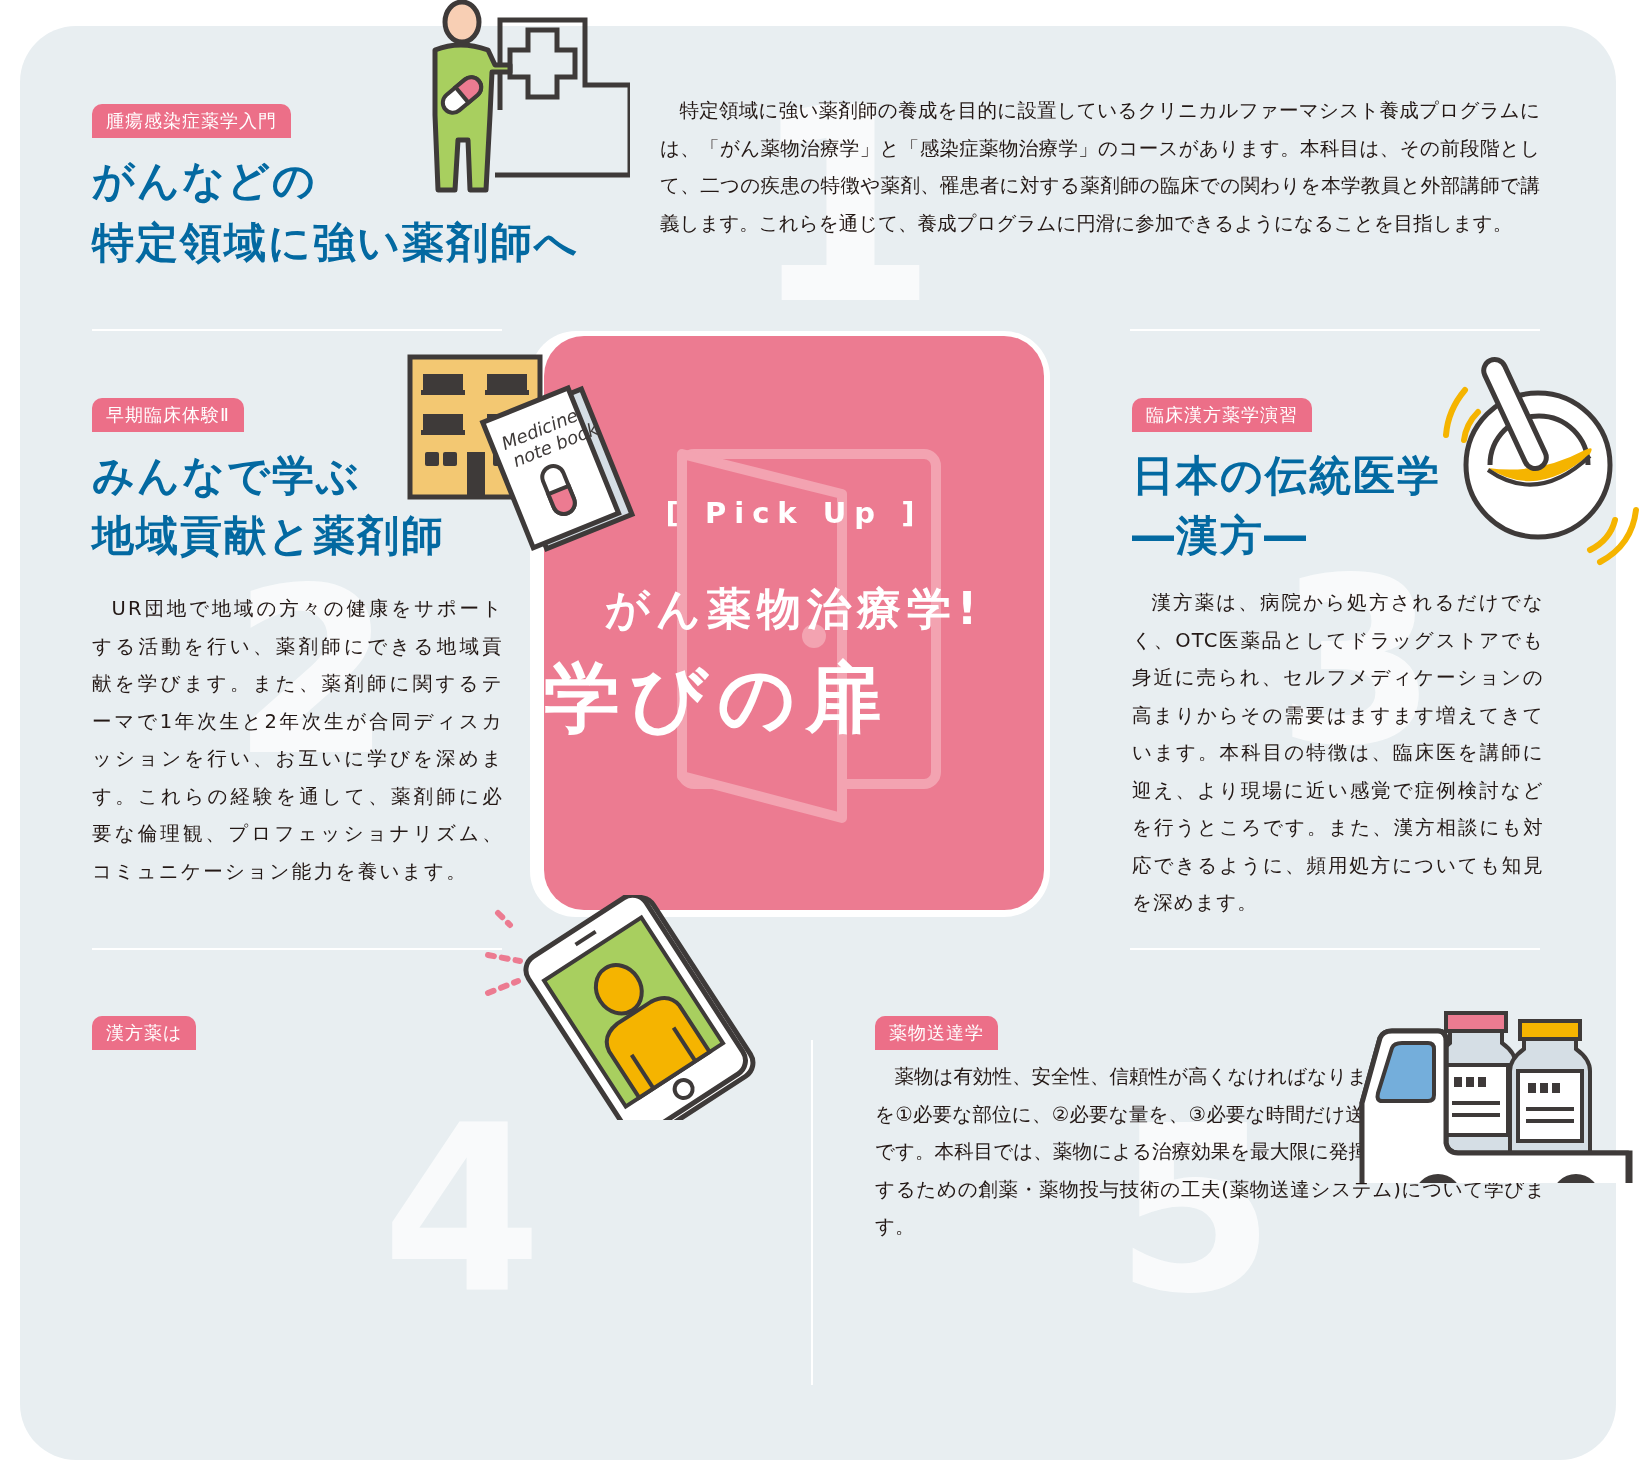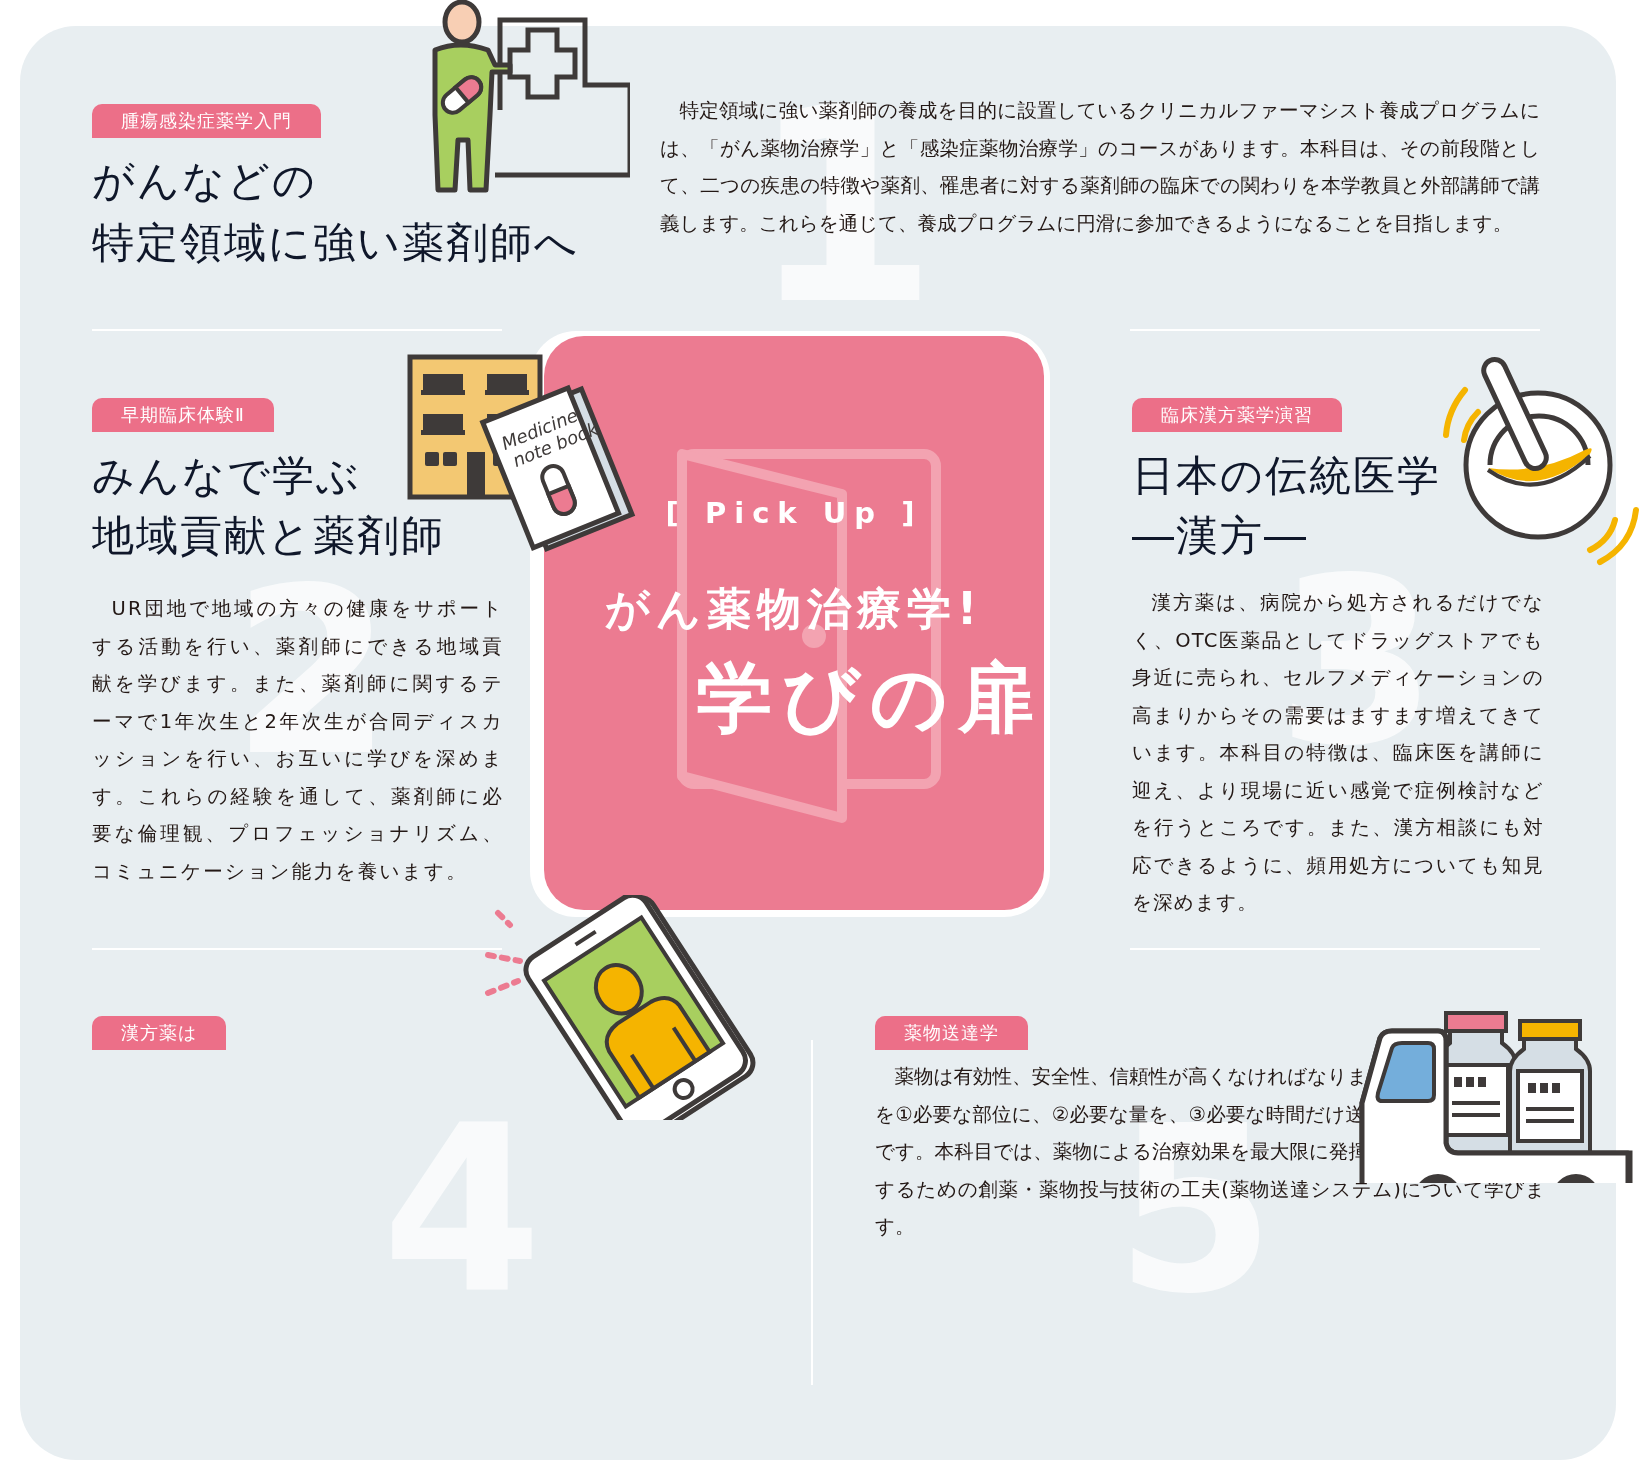--- a/index.html
+++ b/index.html
@@ -10,25 +10,25 @@
     position: absolute; left: 20px; top: 26px; width: 1596px; height: 1434px;
     background: #e8eef1; border-radius: 56px;
   }
 
   .divider { position: absolute; height: 2px; background: #ffffff; }
   .vdivider { position: absolute; width: 2px; background: #ffffff; }
 
   .section { position: absolute; }
   .badge {
     display: inline-block; background: #ec6f88; color: #ffffff;
-    font-size: 18px; line-height: 34px; height: 34px; padding: 0 29px;
+    font-size: 18px; line-height: 34px; height: 34px; padding: 0 14px;
     border-radius: 10px 10px 0 0; letter-spacing: 1px; white-space: nowrap;
   }
   .title {
-    font-weight: normal; font-size: 42px; line-height: 60px; color: #0f172a;
+    font-weight: bold; font-size: 42px; line-height: 60px; color: #0369a1;
     letter-spacing: 2px; white-space: pre-line;
   }
   .body-text {
     font-size: 19.5px; line-height: 37.5px; color: #231815; text-indent: 1em;
     text-align: justify;
   }
 
   .big-num {
     position: absolute; font-family: "DejaVu Sans", sans-serif; font-weight: bold;
     color: #ffffff; opacity: 0.75; font-size: 300px; line-height: 1; z-index: 0;
@@ -47,21 +47,21 @@
   }
   .pickup-label {
     position: absolute; top: 160px; left: 0; width: 100%; text-align: center;
     color: #ffffff; font-size: 29px; letter-spacing: 8px; font-weight: bold;
   }
   .pickup-sub {
     position: absolute; top: 244px; left: 0; width: 100%; text-align: center;
     color: #ffffff; font-size: 44px; font-weight: bold; letter-spacing: 6px;
   }
   .pickup-main {
-    position: absolute; top: 312px; left: 0; width: 100%; text-align: right;
+    position: absolute; top: 312px; left: 0; width: 100%; text-align: left;
     color: #ffffff; font-size: 76px; font-weight: bold; letter-spacing: 10px;
   }
   .door-svg { position: absolute; left: 0; top: 0; }
 
   .illus { position: absolute; z-index: 2; }
 </style>
 </head>
 <body>
 
 <div class="panel"></div>

